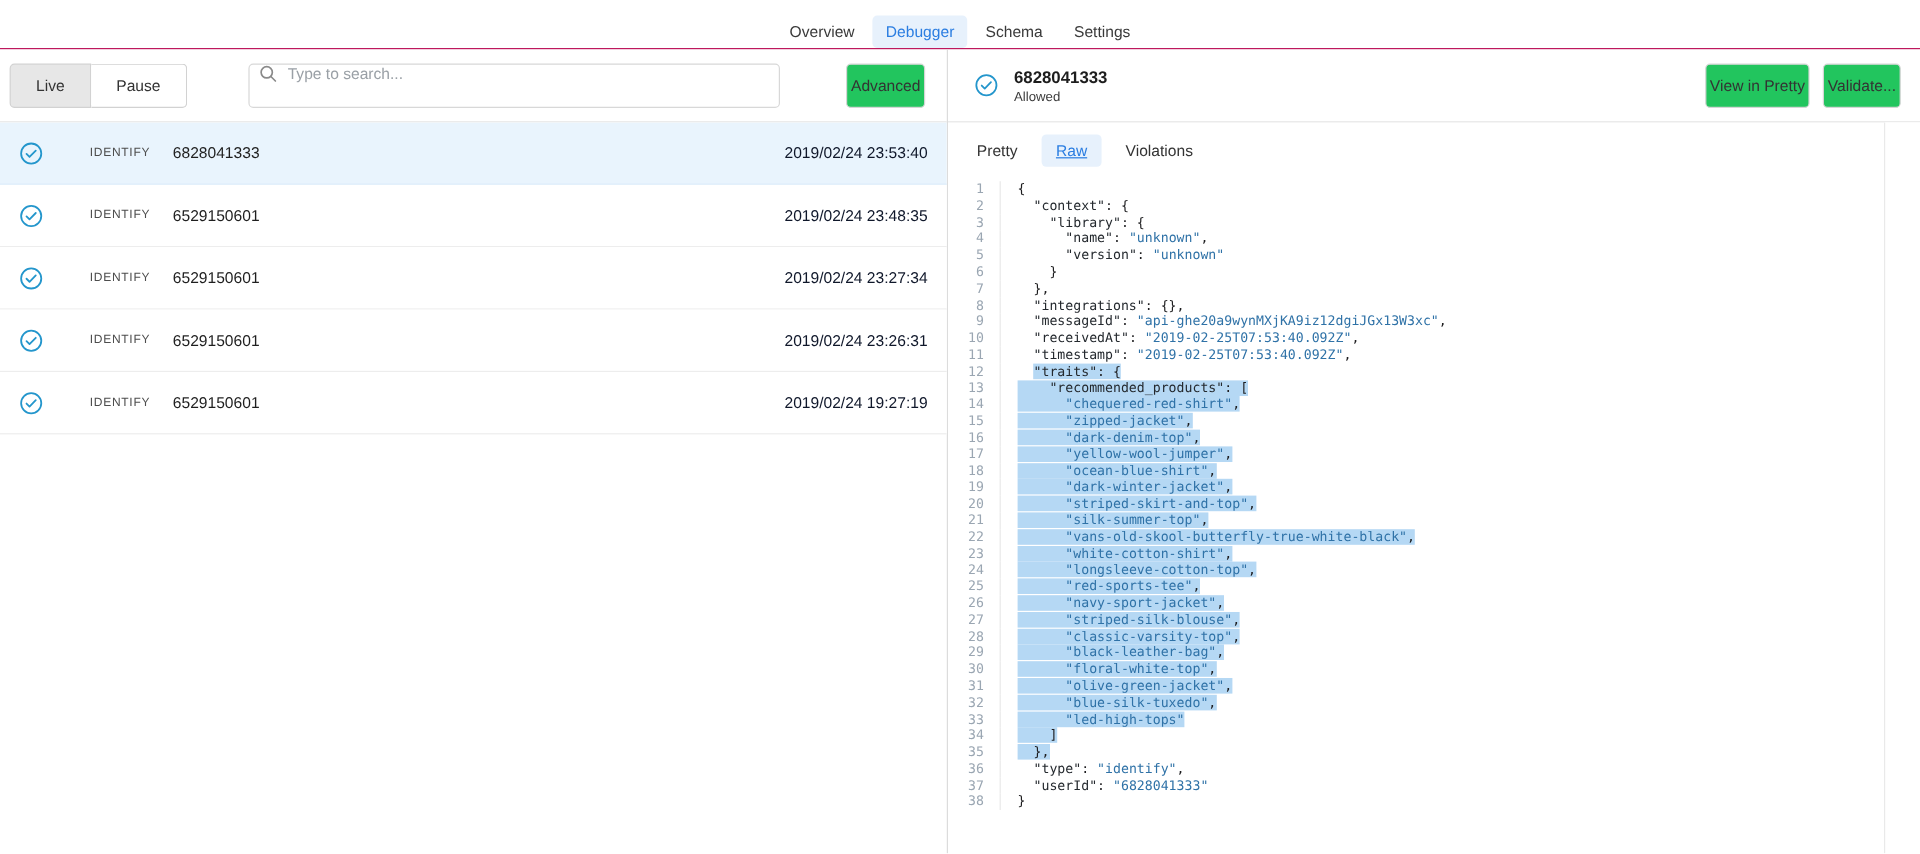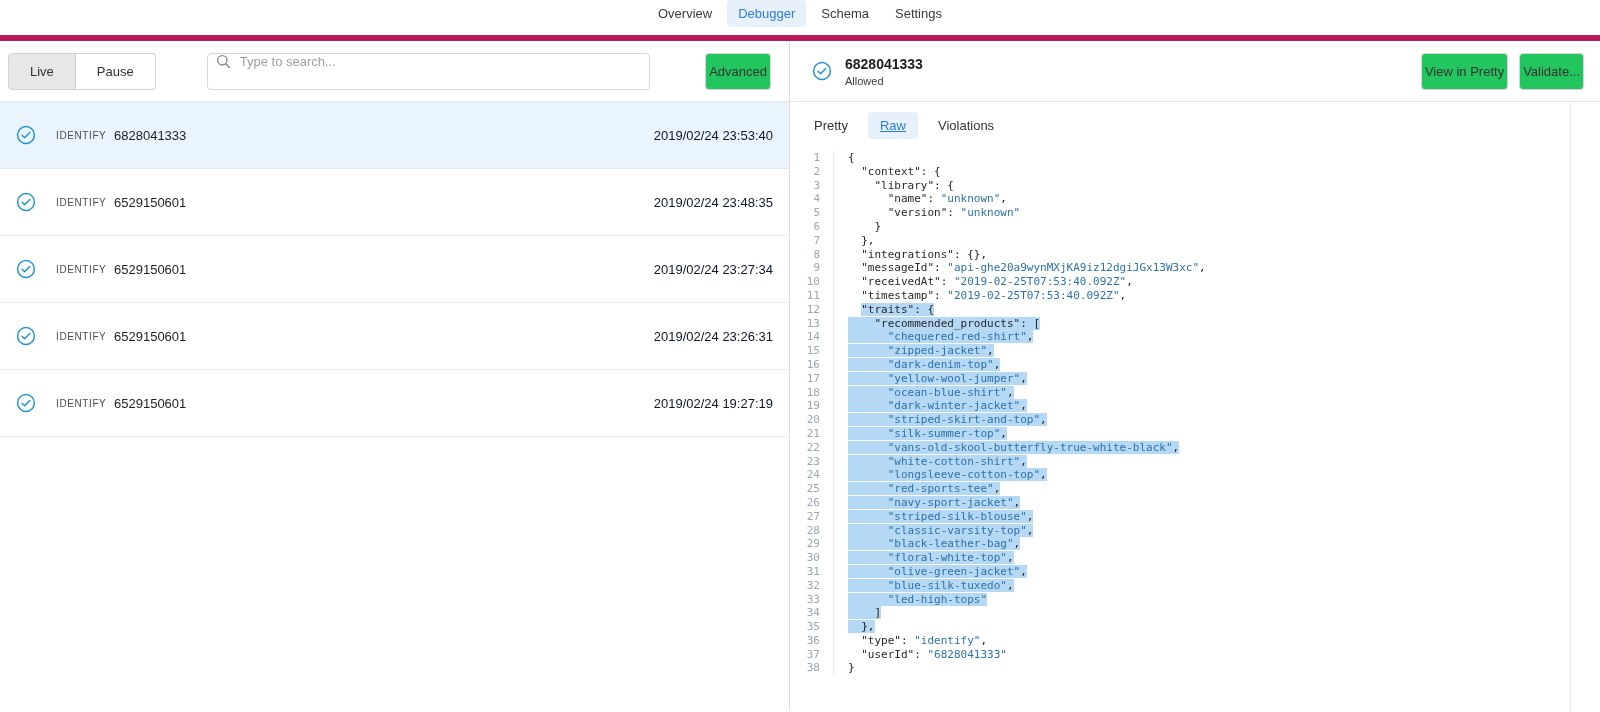--- a/index.html
+++ b/index.html
@@ -5,23 +5,23 @@
   * { box-sizing: border-box; margin: 0; padding: 0; }
   html, body { width: 1600px; height: 712px; }
   body {
     font-family: "Liberation Sans", sans-serif;
     background: #ffffff;
     color: #333;
     overflow: hidden;
   }
   .top-nav {
     height: 41px;
-    border-bottom: 6px solid #be185d;
-    display: flex;
-    align-items: flex-start;
+    border-bottom: 1px solid #be185d;
+    display: flex;
+    align-items: flex-end;
     justify-content: center;
     gap: 4px;
     background: #fff;
   }
   .nav-item {
     font-size: 13px;
     color: #3a3a3a;
     padding: 6px 11px;
     border-radius: 4px;
     cursor: pointer;
@@ -93,28 +93,29 @@
     border-radius: 4px;
     font-size: 13px;
     font-family: inherit;
     color: #333;
     cursor: pointer;
     white-space: nowrap;
   }
 
   .event-list { flex: 1; overflow: hidden; }
   .event-row {
-    height: 67px;
+    height: 52px;
     display: flex;
     align-items: center;
     padding: 0 16px;
-    gap: 0;
+    gap: 15px;
     border-bottom: 1px solid #ededed;
     cursor: pointer;
     background: #fff;
+    text-align: center;
   }
   .event-row.selected { background: #e9f4fd; border-bottom-color: #d9eafa; }
   .row-check { color: #2496cc; display: flex; margin-right: 20px; flex-shrink: 0; }
   .ev-type {
     font-size: 10px;
     letter-spacing: 0.6px;
     color: #4d4d4d;
     width: 58px;
     flex-shrink: 0;
   }

